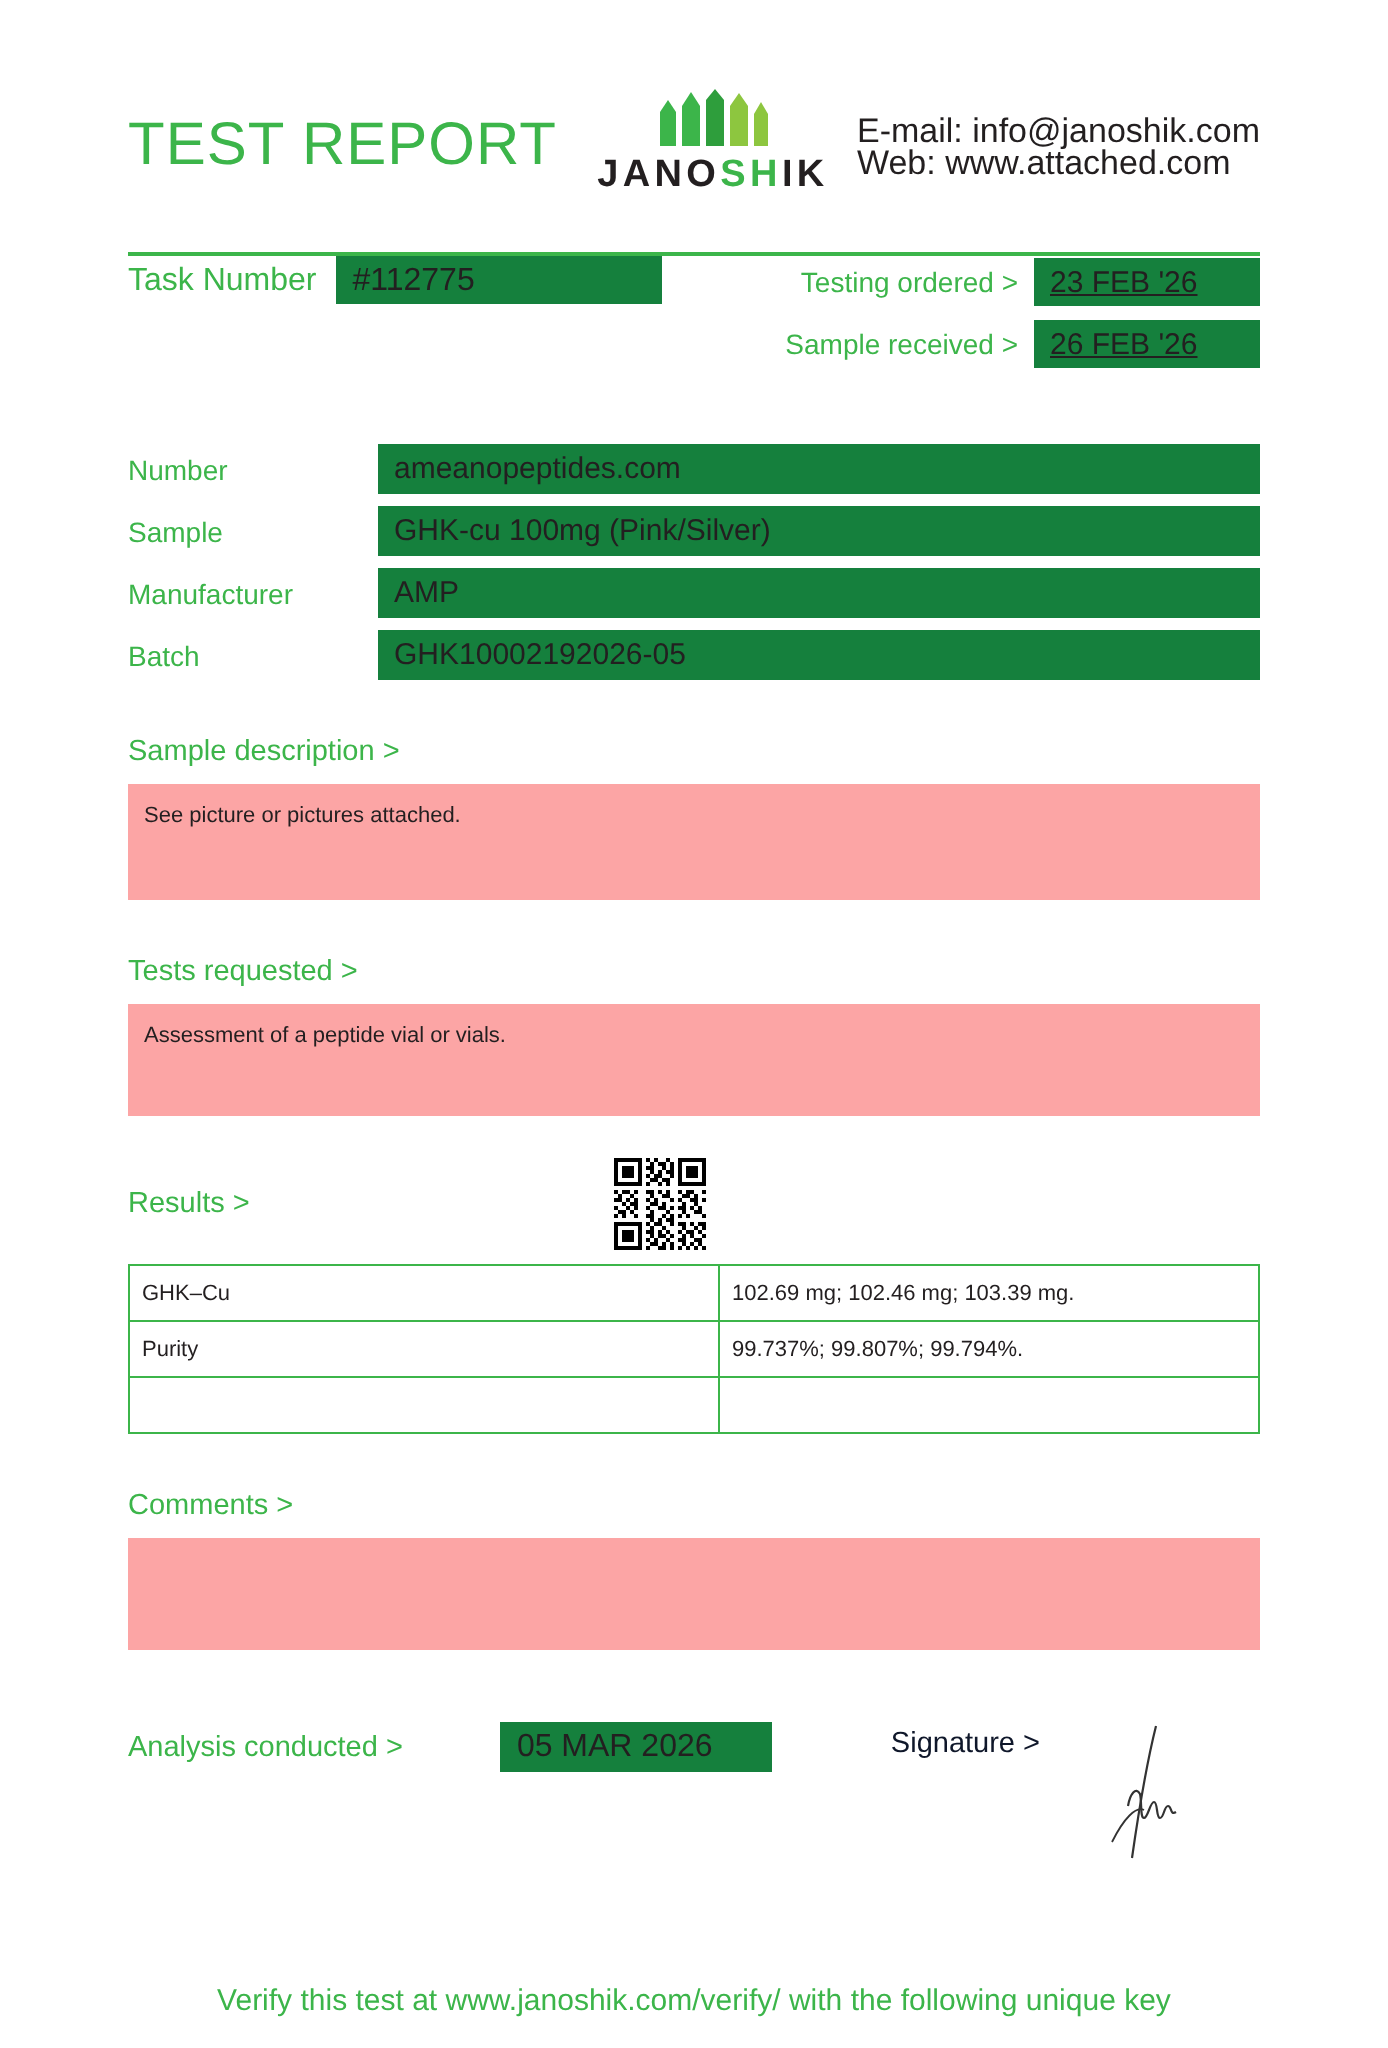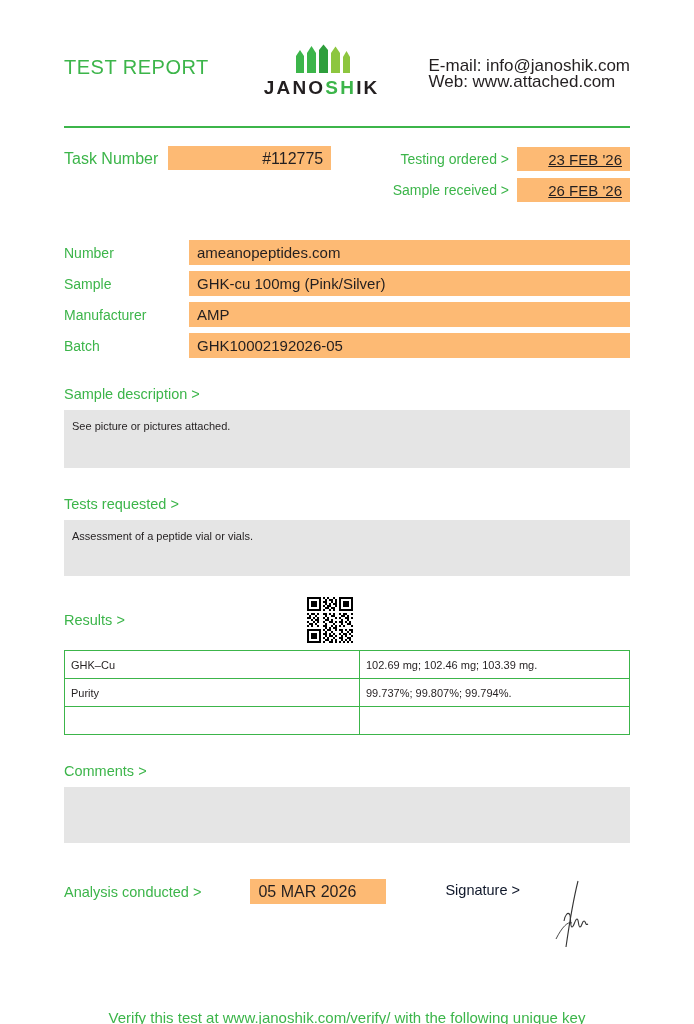--- a/index.html
+++ b/index.html
@@ -24,21 +24,21 @@
   }
   
   .header {
     display: flex;
     align-items: flex-start;
     justify-content: space-between;
     padding-top: 42px;
     height: 72px;
   }
   .title {
-    font-size: 20px;
+    font-size: 30px;
     letter-spacing: 0.5px;
     color: #3cb54a;
     font-weight: 400;
     margin-top: 14px;
     white-space: nowrap;
   }
   .logo {
     text-align: center;
     margin-top: 2px;
     margin-left: 6px;
@@ -65,37 +65,35 @@
   }
   .rule {
     border-top: 2px solid #3cb54a;
     margin-top: 12px;
   }
   
   .task-row {
     display: flex;
     align-items: flex-start;
     justify-content: space-between;
-    margin-top: 18px;
-    text-align: right;
   }
   .task-left {
     display: flex;
     align-items: baseline;
   }
   .label-green {
     color: #3cb54a;
     font-size: 15px;
   }
   .task-num-label {
     font-size: 16px;
     margin-right: 10px;
   }
   .field {
-    background: #fdba74;
+    background: #15803d;
     font-size: 16px;
     color: #231f20;
     padding: 4px 8px;
     box-sizing: border-box;
   }
   .task-number-value {
     width: 163px;
     height: 24px;
     line-height: 17px;
   }
@@ -145,21 +143,21 @@
     font-size: 15px;
   }
   
   .section-title {
     color: #3cb54a;
     font-size: 14.5px;
     margin-top: 28px;
     margin-bottom: 8px;
   }
   .box {
-    background: #e5e5e5;
+    background: #fca5a5;
     box-sizing: border-box;
     padding: 10px 8px;
     font-size: 11px;
     color: #231f20;
   }
   .box-desc { height: 58px; }
   .box-tests { height: 56px; }
   .box-comments { height: 56px; }
   
   .results-head {

